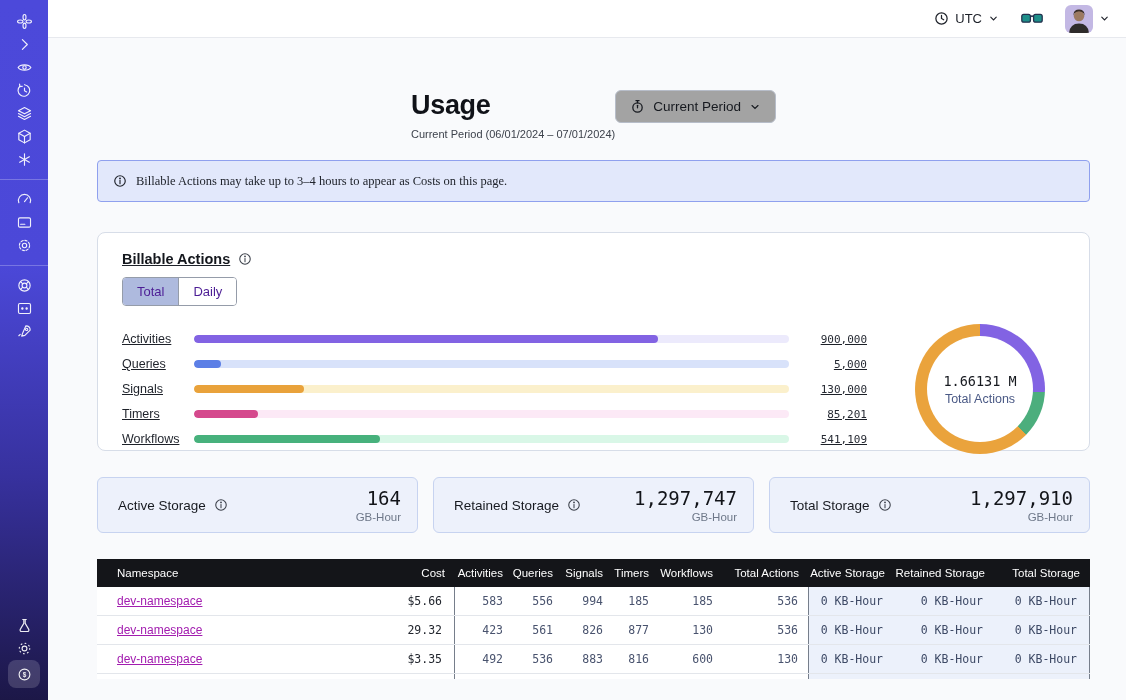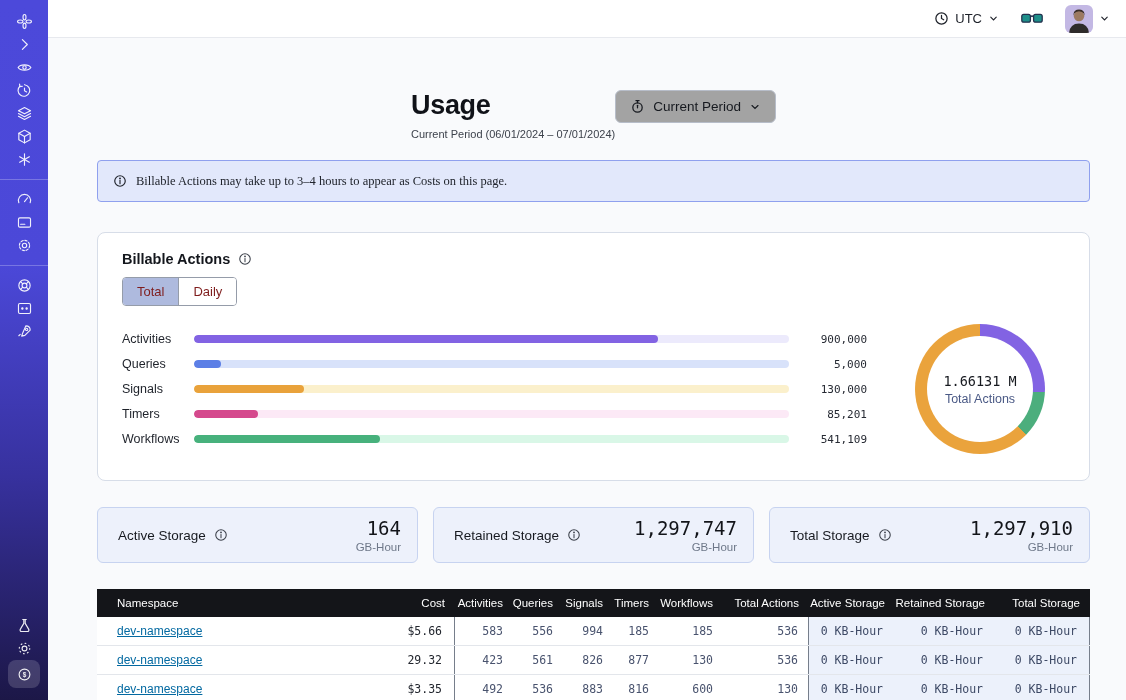--- a/index.html
+++ b/index.html
@@ -31,24 +31,24 @@
   .content { flex:1; padding:52px 36px 0 49px; overflow:hidden; }
 
   .page-head { display:flex; justify-content:center; align-items:flex-start; }
   .title { font-size:27px; font-weight:700; letter-spacing:-.3px; color:#101218; }
   .subtitle { font-size:11px; color:#3d424c; margin-top:7px; }
   .period-btn { background:#a3a3a3; border:1px solid #b7bdc9; border-radius:6px; padding:8px 14px; font-size:13.5px; color:#16191f; display:flex; align-items:center; gap:8px; cursor:pointer; }
   .period-btn svg { display:block; }
 
   .banner { margin-top:20px; height:42px; background:#e2e8fb; border:1px solid #8fa0ee; border-radius:4px; display:flex; align-items:center; gap:9px; padding:0 15px; font-size:12.5px; color:#20242c;font-family:Liberation Serif, serif; }
 
-  .card { margin-top:30px; background:#fff; border:1px solid #d7dde8; border-radius:8px; padding:18px 24px 10px; height:249px; }
+  .card { margin-top:30px; background:#fff; border:1px solid #d7dde8; border-radius:8px; padding:18px 24px 10px; height:219px;text-decoration:underline; }
   .card-title { font-size:14.5px; font-weight:700; color:#14171d; display:flex; align-items:center; gap:8px; }
   .tabs { margin-top:10px; display:inline-flex; border:1px solid #959ca9; border-radius:4px; overflow:hidden; }
-  .tab { padding:6px 14px; font-size:13px; color:#7f1d1d; background:#fff; cursor:pointer; }
+  .tab { padding:6px 14px; font-size:13px; color:#4c1d95; background:#fff; cursor:pointer; }
   .tab.active { background:#aebade; border-right:1px solid #959ca9; }
 
   .chart-row { margin-top:18px; display:flex; align-items:center; gap:28px; }
   .bars { flex:1; display:flex; flex-direction:column; }
   .bar-row { height:25px; display:flex; align-items:center; }
   .bar-label { width:72px; font-size:12.5px; color:#1e222a; flex:0 0 72px; }
   .bar-track { flex:1; height:8px; border-radius:4px; margin-right:14px; overflow:hidden; }
   .bar-fill { height:8px; border-radius:4px; }
   .bar-value { width:64px; flex:0 0 64px; text-align:right; font-size:11px; color:#262a33; }
 
@@ -74,21 +74,21 @@
   .tbody-row.sliver { height:6px; border-bottom:none; }
   .cell { white-space:nowrap; height:100%; display:flex; align-items:center; }
   .c-left { padding-left:20px; justify-content:flex-start; }
   .c-right { justify-content:flex-end; padding-right:10px; }
   .c-cost { justify-content:flex-end; padding-right:12px; border-right:1px solid #767e8b; }
   .c-num { justify-content:flex-end; padding-right:10px; font-family:"DejaVu Sans Mono",monospace; font-size:11.5px; color:#49536e; }
   .c-ta { border-right:1px solid #767e8b; }
   .c-store { background:#ecf1fb; justify-content:flex-end; padding-right:12px; font-family:"DejaVu Sans Mono",monospace; font-size:11.5px; color:#3e4a66; }
   .c-store-last { border-right:1px solid #767e8b; }
   .thead .cell { background:transparent; border-right:none; color:#fff; font-family:"Liberation Sans",sans-serif; }
-  .ns-link { color:#0369a1; text-decoration:underline; cursor:pointer; }
+  .ns-link { color:#a21caf; text-decoration:underline; cursor:pointer; }
   .cost-txt { font-family:"DejaVu Sans Mono",monospace; font-size:11.5px; color:#22262e; }
   .info-i { display:block; }
 </style>
 </head>
 <body>
 
 <aside class="sidebar">
   <div class="snav">
     <div class="sicon">
       <svg viewBox="0 0 24 24">

